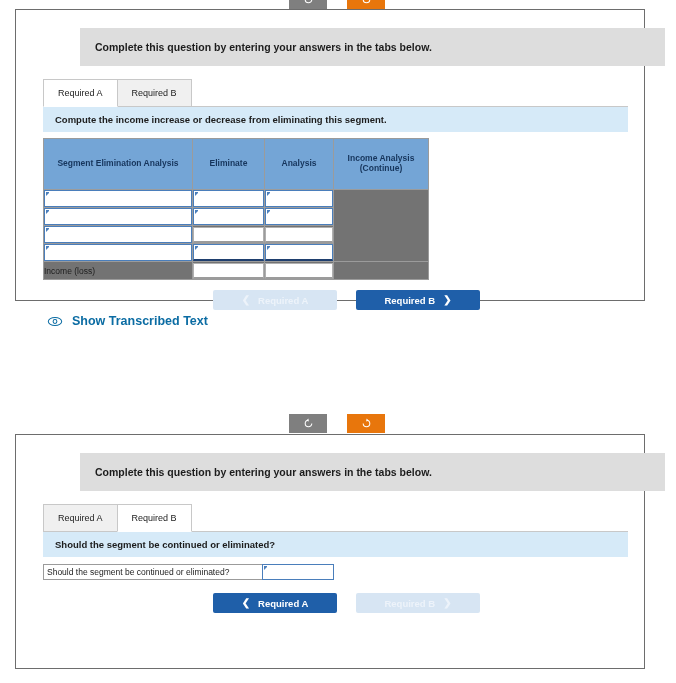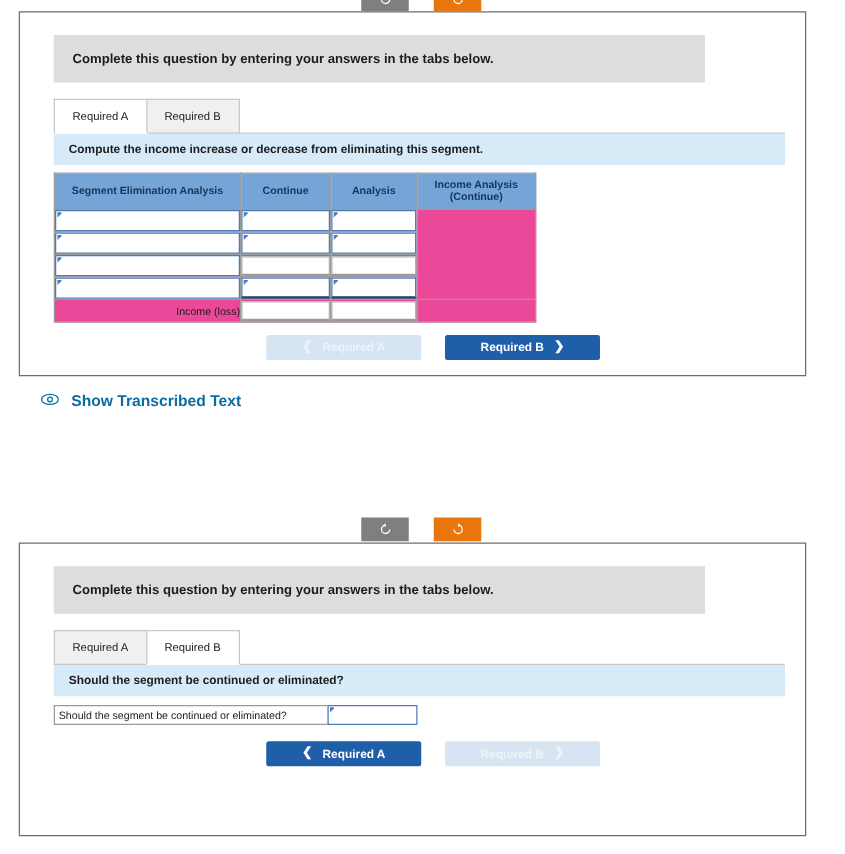--- a/index.html
+++ b/index.html
@@ -51,22 +51,23 @@
   .inner {
     margin: 18px 22px 0 27px;
   }
 
   .instruction-bar {
     background: #dddddd;
     color: #1c1c1c;
     font-size: 10.5px;
     font-weight: bold;
     padding: 13px 0 13px 15px;
-    width: 521px;
-    box-sizing: border-box;
+    width: 585px;
+    box-sizing: border-box;
+    margin-left: 37px;
   }
 
   
   .tabs {
     display: flex;
     margin-top: 13px;
     position: relative;
     z-index: 2;
   }
   .tab {
@@ -116,31 +117,30 @@
     vertical-align: middle;
   }
   .acct-table th {
     background: #74a5d6;
     color: #16355c;
     font-size: 8.5px;
     font-weight: bold;
     text-align: center;
     height: 24px;
     line-height: 1.15;
-    padding: 2px 3px;
+    padding: 13px 3px;
   }
   .col-label { width: 149px; }
   .col-cont  { width: 72px; }
   .col-elim  { width: 69px; }
   .col-inc   { width: 95px; }
 
   .acct-table td.rowcell {
     height: 17px;
-    background: #ec4899;
-    text-align: right;
+    background: #737373;
   }
   .cellbox {
     box-sizing: border-box;
     width: 100%;
     height: 17px;
     border: 1px solid #4a7ebb;
     background: #ffffff;
     position: relative;
   }
   .cellbox.thick { border-bottom: 2px solid #1f3f6e; }
@@ -190,23 +190,24 @@
     user-select: none;
     white-space: nowrap;
   }
   .nav-btn.primary { background: #1f5fa9; color: #ffffff; }
   .nav-btn.disabled { background: #d7e5f3; color: #edf3fa; }
   .chev { font-size: 10px; line-height: 1; }
 
   
   .transcribe-link {
     position: absolute;
-    left: 32px;
+    left: 47px;
     top: 314px;
     display: flex;
+    align-items: center;
     gap: 9px;
     color: #0b6ca3;
     font-size: 12.5px;
     font-weight: bold;
     cursor: pointer;
     user-select: none;
   }
   .eye-icon { display: block; }
 
   
@@ -281,21 +282,21 @@
     <table class="acct-table">
       <colgroup>
         <col class="col-label">
           <col class="col-cont">
           <col class="col-elim">
           <col class="col-inc">
       </colgroup>
       <thead>
         <tr>
           <th>Segment Elimination Analysis</th>
-          <th>Continue</th>
+          <th>Eliminate</th>
           <th>Analysis</th>
           <th>
             <span>Income Analysis</span><br>
             <span>(Continue)</span>
           </th>
         </tr>
       </thead>
       <tbody>
         <tr>
           <td class="rowcell">

